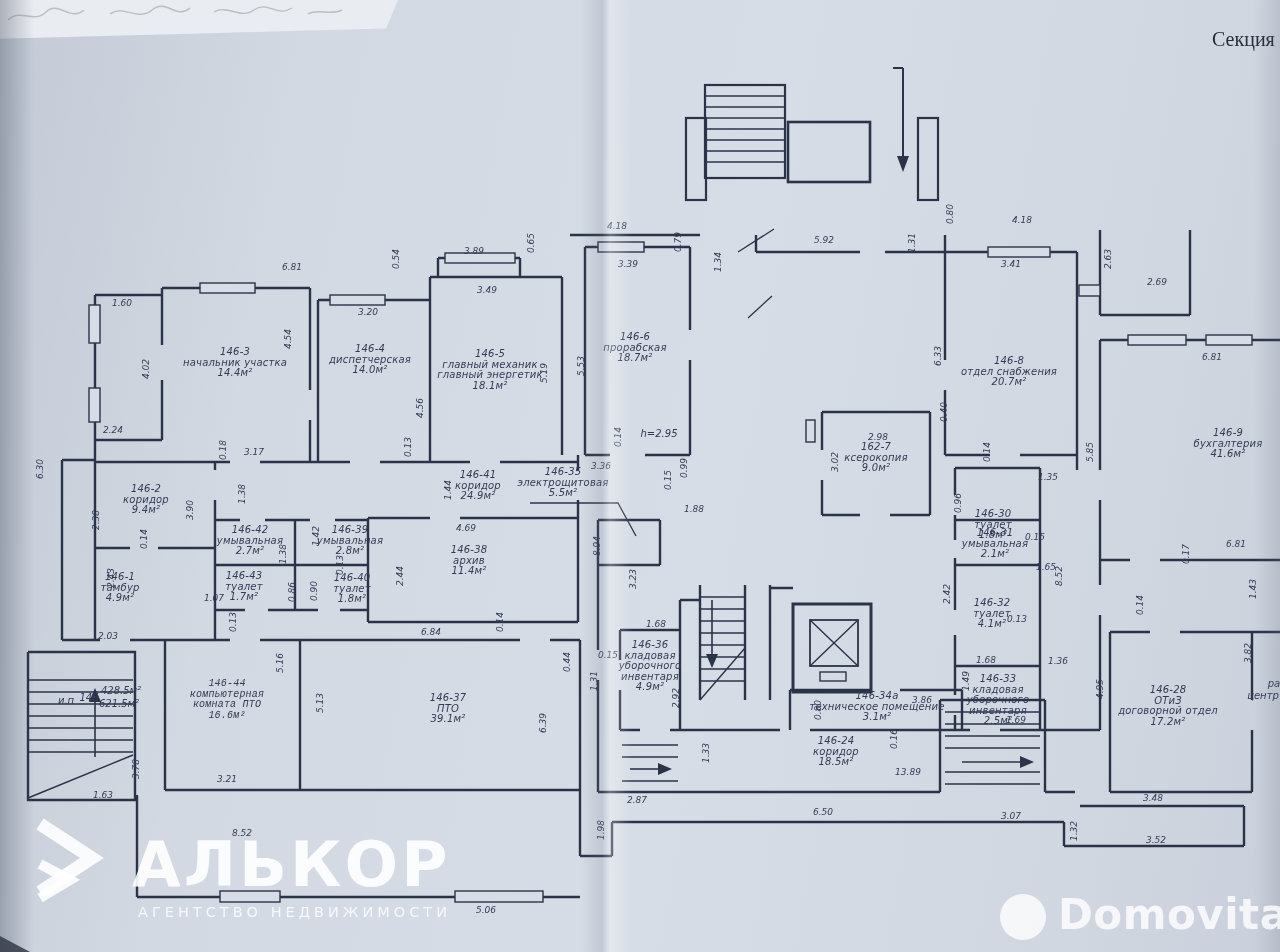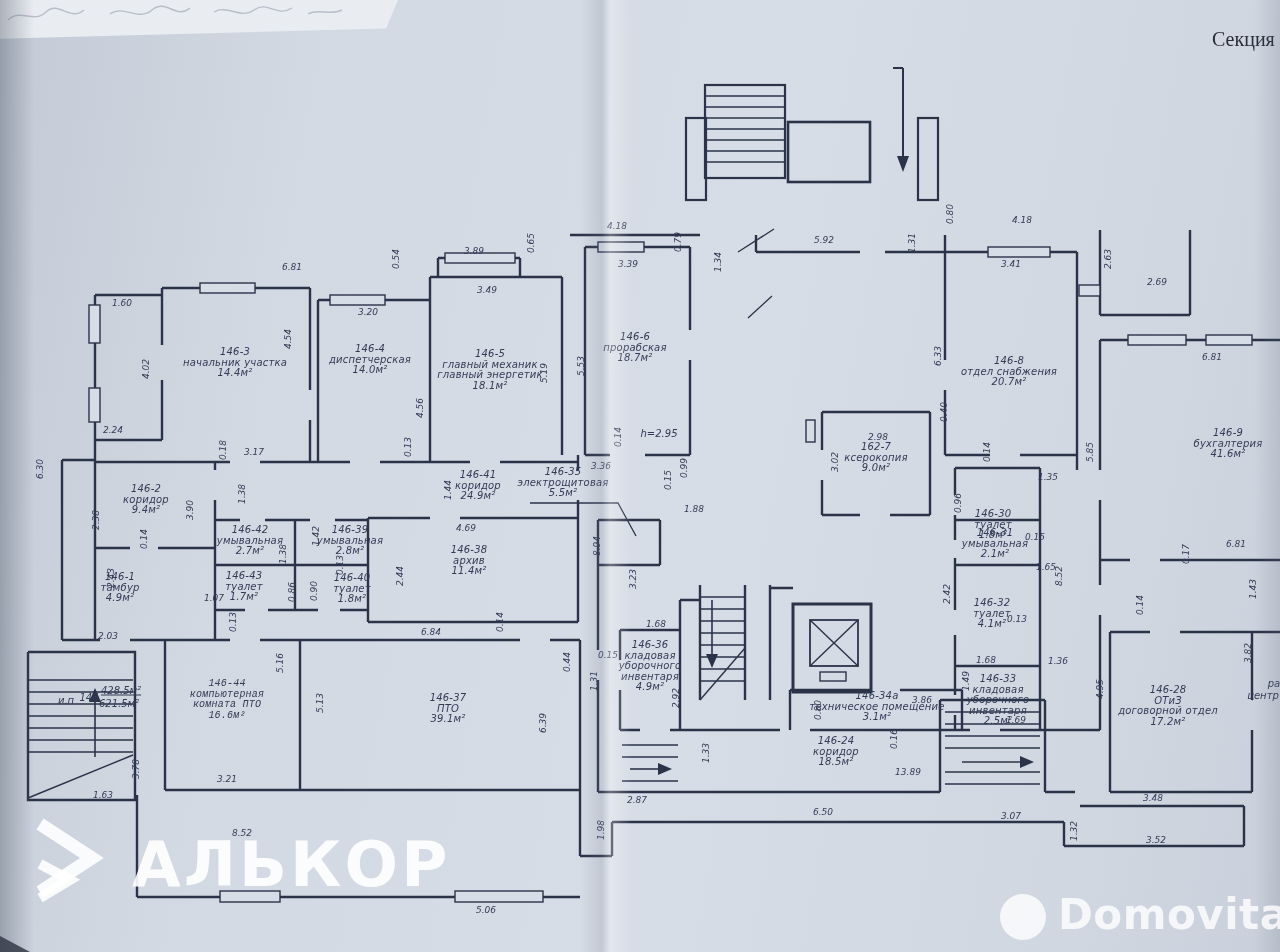--- a/index.html
+++ b/index.html
@@ -349,36 +349,37 @@
       <div class="dim" style="left: 1011px; top: 816px;">3.07</div>
       <div class="dim v" style="left: 601px; top: 830px;">1.98</div>
       <div class="dim v" style="left: 1074px; top: 831px;">1.32</div>
       <div class="dim" style="left: 1153px; top: 798px;">3.48</div>
       <div class="dim" style="left: 1156px; top: 840px;">3.52</div>
       <div class="dim" style="left: 242px; top: 833px;">8.52</div>
       <div class="dim" style="left: 486px; top: 910px;">5.06</div>
       <div class="note" style="left: 659px; top: 433px; font-style: italic;">h=2.95</div>
       <div class="note" style="left: 66px; top: 700px;">и.п</div>
       <div class="note" style="left: 89px; top: 697px;">146</div>
-      <div class="note" style="left: 121px; top: 690px; text-decoration: underline;">428.5м²</div>
+      <div class="note" style="left: 121px; top: 690px;">428.5м²</div>
       <div class="note" style="left: 119px; top: 703px;">621.5м²</div>
       <div class="note" style="left: 1274px; top: 683px;">ра</div>
       <div class="note" style="left: 1263px; top: 695px;">центр</div>
     </div>
 
   <div class="fold"></div>
   <div class="edge-left"></div>
   <div class="edge-right"></div>
   <div class="dark-corner"></div>
 
   <div class="wm-alkor">
     <svg width="100" height="100" viewBox="0 0 100 100">
       <polyline points="14,8 66,42 14,76" fill="none" stroke="rgba(255,255,255,.9)" stroke-width="13"></polyline>
       <polyline points="14,48 44,64 14,82" fill="none" stroke="rgba(255,255,255,.9)" stroke-width="10"></polyline>
     </svg>
     <div class="ttl">АЛЬКОР</div>
+    <div class="sub">АГЕНТСТВО НЕДВИЖИМОСТИ</div>
   </div>
 
   <div class="wm-domovita">
     <span class="circle"></span>
     <span class="txt">Domovita</span>
   </div>
 </div>
 
 </body></html>

